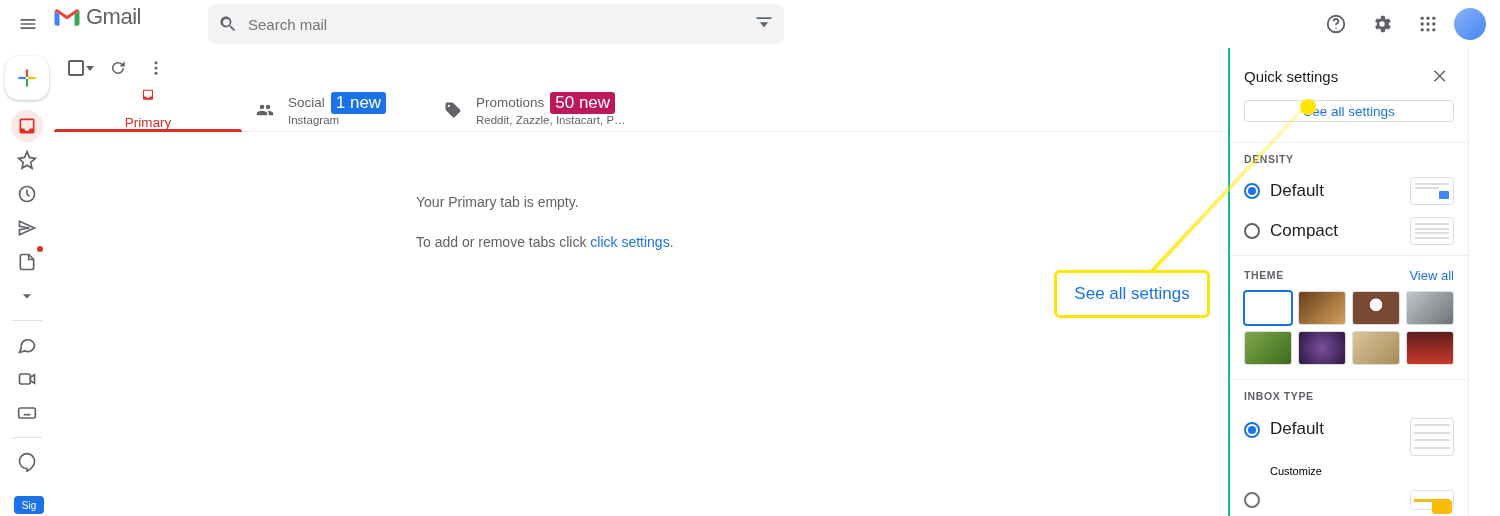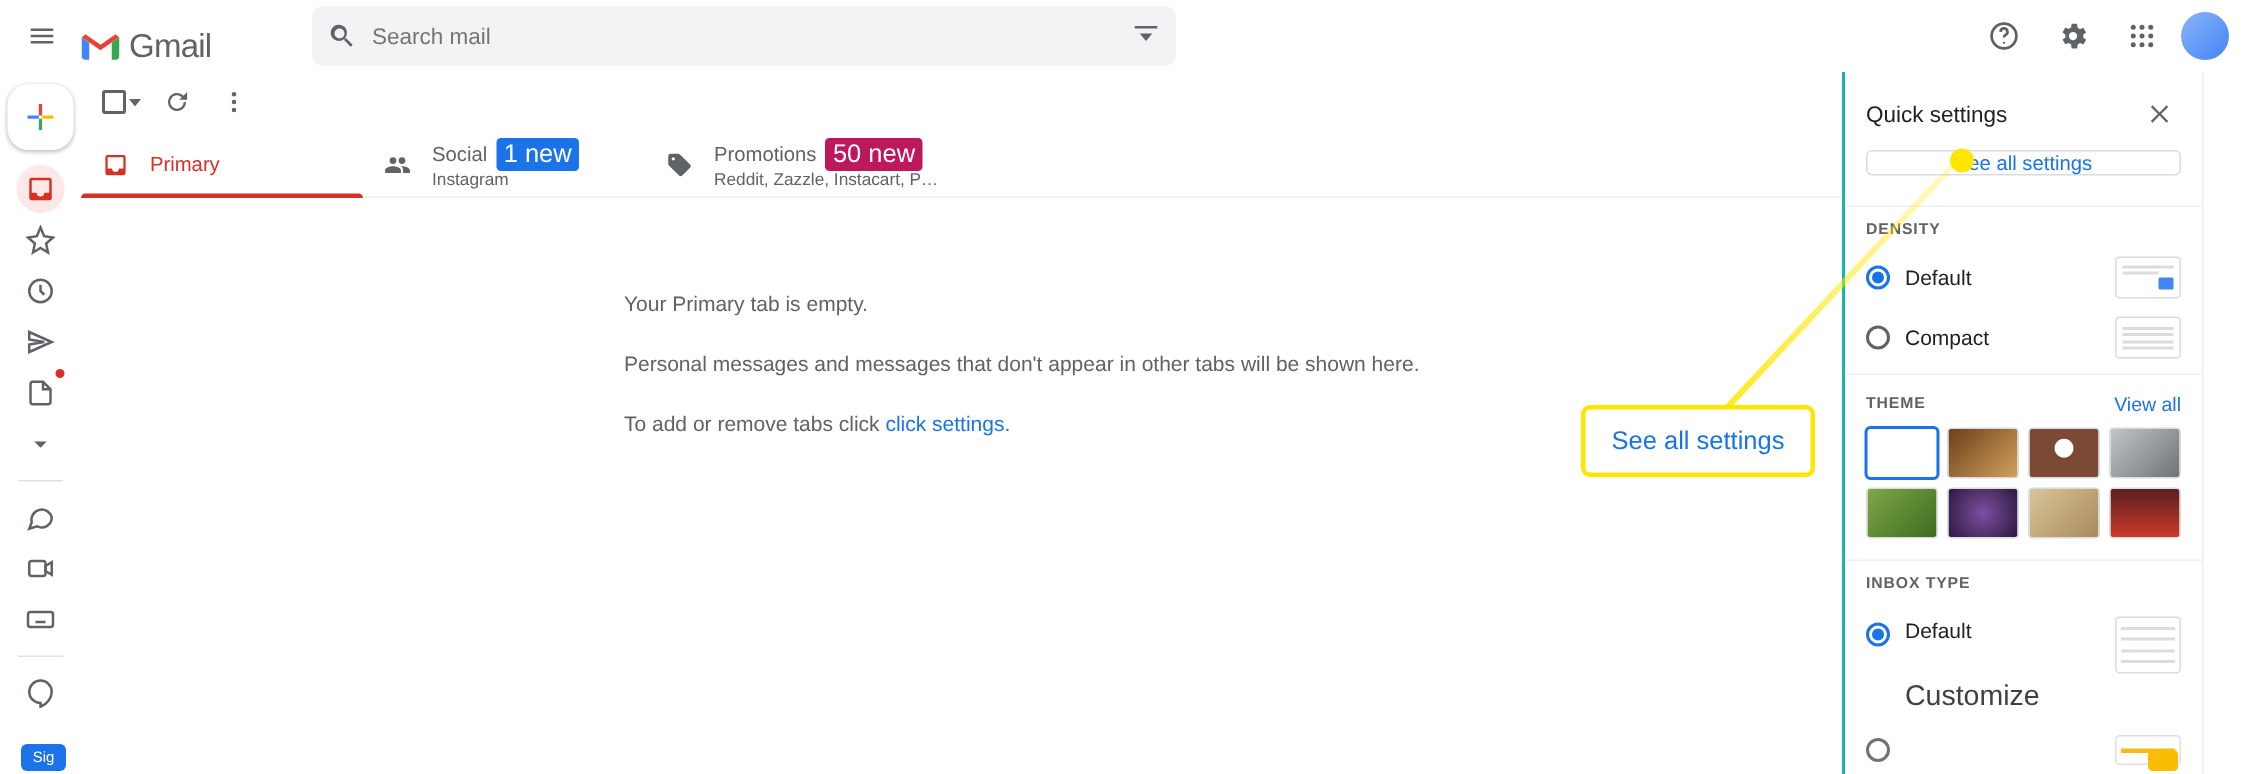--- a/index.html
+++ b/index.html
@@ -1,20 +1,20 @@
 <!DOCTYPE html>
 <html><head>
   <meta charset="utf-8">
   <style>
     * { box-sizing: border-box; margin: 0; padding: 0; font-family: 'Helvetica Neue', Arial, sans-serif; }
     body { width: 1500px; height: 516px; overflow: hidden; background: #fff; color: #202124; font-size: 14px; }
 
     
     .topbar { height: 48px; display: flex; align-items: center; padding: 0 8px; }
-    .topbar-left { display: flex; align-items: flex-end; gap: 4px; width: 200px; }
+    .topbar-left { display: flex; align-items: flex-start; gap: 4px; width: 200px; }
     .menu-btn { width: 40px; height: 40px; border-radius: 50%; display: flex; align-items: center; justify-content: center; cursor: pointer; }
     .gmail-logo { display: flex; align-items: center; gap: 4px; font-size: 22px; color: #5f6368; letter-spacing: -0.5px; }
     .gmail-m { width: 30px; height: 24px; }
     .search-wrap { flex: 0 0 576px; }
     .search-box { height: 40px; background: #f1f3f4; border-radius: 8px; display: flex; align-items: center; padding: 0 10px; gap: 10px; }
     .search-input { flex: 1; background: transparent; border: none; outline: none; font-size: 15px; color: #5f6368; }
     .topbar-spacer { flex: 1; }
     .topbar-right { display: flex; align-items: center; gap: 6px; padding-right: 6px; }
     .icon-btn { width: 40px; height: 40px; border-radius: 50%; display: flex; align-items: center; justify-content: center; cursor: pointer; color: #5f6368; }
     .avatar { width: 32px; height: 32px; border-radius: 50%; background: linear-gradient(135deg,#8ab4f8,#4285f4); }
@@ -29,21 +29,21 @@
     .sign-chip { position: absolute; left: 14px; bottom: 2px; width: 30px; height: 18px; border-radius: 4px; background: #1a73e8; color: #fff; font-size: 10px; display: flex; align-items: center; justify-content: center; }
 
     .center { flex: 1; display: flex; flex-direction: column; border-left: 0; }
     .toolbar { height: 40px; display: flex; align-items: center; padding: 0 12px; gap: 6px; }
     .checkbox-combo { display: flex; align-items: center; gap: 2px; padding: 4px 2px; border-radius: 4px; cursor: pointer; }
     .chk { width: 16px; height: 16px; border: 2px solid #5f6368; border-radius: 2px; }
     .tri { width: 0; height: 0; border-left: 4px solid transparent; border-right: 4px solid transparent; border-top: 5px solid #5f6368; }
 
     .tabs { display: flex; height: 44px; border-bottom: 1px solid #eceff1; }
     .tab { flex: 0 0 188px; display: flex; align-items: center; gap: 14px; padding: 0 14px; cursor: pointer; position: relative; color: #5f6368; }
-    .tab.primary-tab { color: #d93025; }
+    .tab.primary-tab { color: #d93025; flex-direction: column; }
     .tab.primary-tab::after { content: ""; position: absolute; left: 0; right: 0; bottom: -1px; height: 3px; background: #d93025; border-radius: 3px 3px 0 0; }
     .tab .tab-body { display: flex; flex-direction: column; line-height: 1.15; }
     .tab-row1 { display: flex; align-items: center; gap: 6px; font-size: 13.5px; font-weight: 500; }
     .tab-badge { font-size: 17px; font-weight: 500; color: #fff; padding: 1px 5px; border-radius: 3px; }
     .badge-blue { background: #1a73e8; }
     .badge-green { background: #be185d; }
     .tab-sub { font-size: 11.5px; color: #5f6368; white-space: nowrap; overflow: hidden; text-overflow: ellipsis; max-width: 150px; }
 
     .empty-area { padding: 62px 0 0 362px; color: #5f6368; font-size: 14px; }
     .empty-area p { margin-bottom: 24px; }
@@ -58,35 +58,35 @@
     .qs-panel { width: 240px; border-left: 2px solid #14b8a6; display: flex; flex-direction: column; height: 100%; overflow: hidden; }
     .qs-header { display: flex; align-items: center; justify-content: space-between; padding: 14px 14px 10px 14px; }
     .qs-title { font-size: 15px; color: #202124; }
     .see-all-btn { margin: 0 14px 16px 14px; height: 30px; border: 1px solid #dadce0; border-radius: 4px; background: #fff; color: #1a73e8; font-size: 13.5px; font-weight: 500; display: flex; align-items: center; justify-content: center; cursor: pointer; }
     .qs-section-label { padding: 6px 14px; font-size: 10.5px; letter-spacing: 0.6px; color: #5f6368; font-weight: 600; }
     .qs-sep { height: 1px; background: #eceff1; margin: 4px 0; }
     .qs-row { display: flex; align-items: center; padding: 6px 14px; gap: 10px; cursor: pointer; }
     .radio { width: 16px; height: 16px; border: 2px solid #5f6368; border-radius: 50%; flex-shrink: 0; display: flex; align-items: center; justify-content: center; }
     .radio.checked { border-color: #1a73e8; }
     .radio.checked::after { content: ""; width: 8px; height: 8px; background: #1a73e8; border-radius: 50%; }
-    .qs-row-label { flex: 1; font-size: 14px; color: #202124; }
+    .qs-row-label { flex: 1; font-size: 17px; color: #202124; }
     .density-thumb { width: 44px; height: 28px; border: 1px solid #dadce0; border-radius: 3px; background: #fff; display: flex; align-items: center; justify-content: center; }
     .dt-inner { width: 34px; height: 18px; display: flex; flex-direction: column; justify-content: space-around; }
     .dt-line { height: 2px; background: #dadce0; }
     .dt-blue { width: 10px; height: 8px; background: #4285f4; border-radius: 1px; align-self: flex-end; }
 
     .theme-head { display: flex; align-items: center; justify-content: space-between; padding: 8px 14px 4px; }
     .theme-head .lbl { font-size: 10.5px; letter-spacing: 0.6px; color: #5f6368; font-weight: 600; }
     .view-all { color: #1a73e8; font-size: 13px; cursor: pointer; }
     .theme-grid { display: grid; grid-template-columns: repeat(4, 1fr); gap: 6px; padding: 4px 14px 10px; }
     .theme-tile { height: 34px; border-radius: 3px; border: 1px solid #dadce0; cursor: pointer; background-size: cover; }
     .theme-tile.sel { outline: 2px solid #1a73e8; outline-offset: -1px; background: #fff; }
 
     .inbox-default-col { display: flex; flex-direction: column; line-height: 1.3; }
-    .customize { color: #404040; font-size: 19px; cursor: pointer; margin-top: 24px; }
+    .customize { color: #000000; font-size: 11px; cursor: pointer; margin-top: 24px; }
     .inbox-thumb { width: 44px; height: 38px; border: 1px solid #dadce0; border-radius: 3px; background: #fff; display: flex; flex-direction: column; justify-content: space-around; padding: 3px; }
     .inbox-thumb .tline { height: 2px; background: #dadce0; }
 
     
     .rightrail { width: 32px; border-left: 1px solid #eceff1; display: flex; flex-direction: column; align-items: center; padding-top: 10px; gap: 10px; }
 
     svg { display: block; }
   </style>
 </head>
 <body>
@@ -278,21 +278,20 @@
             <span>Promotions</span>
             <span class="tab-badge badge-green">50 new</span>
           </div>
           <div class="tab-sub">Reddit, Zazzle, Instacart, Pinter...</div>
         </div>
       </div>
     </div>
 
     <div class="empty-area">
       <p>Your Primary tab is empty.</p>
-      <p>Personal messages and messages that don't appear in other tabs will be shown here.</p>
       <p>
         <span>To add or remove tabs click </span><span class="link">click settings</span><span>.</span>
       </p>
     </div>
   </div>
 
   <div class="qs-panel">
     <div class="qs-header">
       <div class="qs-title">Quick settings</div>
       <div class="icon-btn" style="width:28px;height:28px;">

